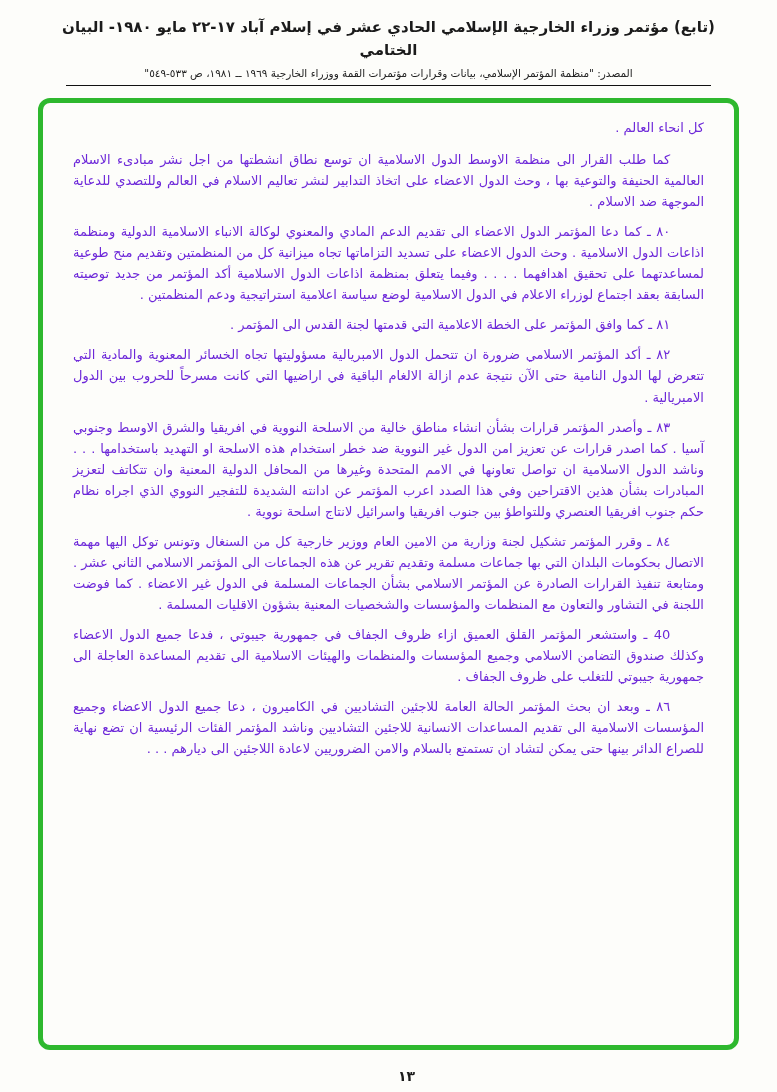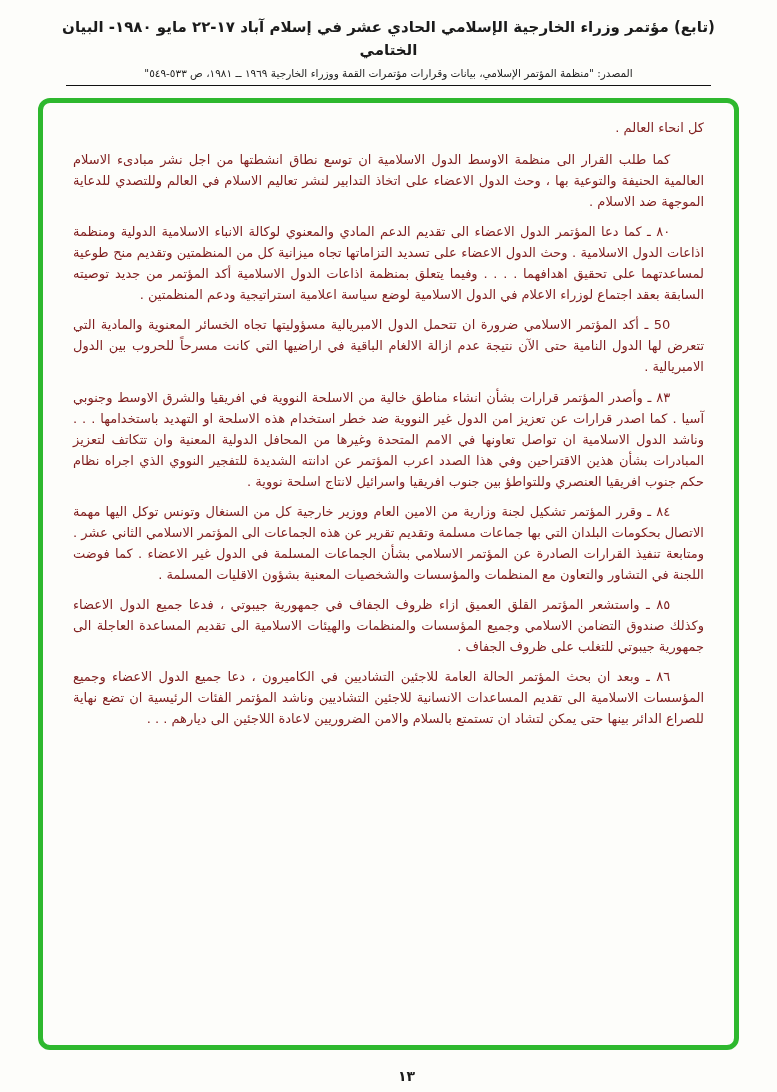--- a/index.html
+++ b/index.html
@@ -44,21 +44,21 @@
     border-radius: 12px;
     padding: 14px 30px 0 30px;
     overflow: hidden;
     background: #fdfdfa;
   }
   .body-text {
     direction: rtl;
     text-align: justify;
     font-size: 13px;
     line-height: 1.62;
-    color: #7f1d1d;
+    color: #6d28d9;
   }
   .body-text p {
     margin-bottom: 9px;
   }
   .body-text p.indent {
     text-indent: 2.6em;
   }
   .body-text p.cont {
     text-indent: 0;
     margin-bottom: 11px;
@@ -86,24 +86,25 @@
     <div class="doc-title">(تابع)  مؤتمر وزراء الخارجية الإسلامي الحادي عشر في إسلام آباد ١٧-٢٢ مايو ١٩٨٠- البيان الختامي</div>
     <div class="doc-source">المصدر: "منظمة المؤتمر الإسلامي، بيانات وقرارات مؤتمرات القمة ووزراء الخارجية ١٩٦٩ ــ ١٩٨١، ص ٥٣٣-٥٤٩"</div>
     <div class="header-rule"></div>
   </div>
 
   <div class="green-box" style="border-color: rgb(46, 184, 46);">
     <div class="body-text">
       <p class="cont">كل انحاء العالم .</p>
       <p class="indent">كما طلب القرار الى منظمة الاوسط الدول الاسلامية ان توسع نطاق انشطتها من اجل نشر مبادىء الاسلام العالمية الحنيفة والتوعية بها ، وحث الدول الاعضاء على اتخاذ التدابير لنشر تعاليم الاسلام في العالم وللتصدي للدعاية الموجهة ضد الاسلام .</p>
       <p class="indent">٨٠ ـ كما دعا المؤتمر الدول الاعضاء الى تقديم الدعم المادي والمعنوي لوكالة الانباء الاسلامية الدولية ومنظمة اذاعات الدول الاسلامية . وحث الدول الاعضاء على تسديد التزاماتها تجاه ميزانية كل من المنظمتين وتقديم منح طوعية لمساعدتهما على تحقيق اهدافهما . . . . وفيما يتعلق بمنظمة اذاعات الدول الاسلامية أكد المؤتمر من جديد توصيته السابقة بعقد اجتماع لوزراء الاعلام في الدول الاسلامية لوضع سياسة اعلامية استراتيجية ودعم المنظمتين .</p>
-      <p class="indent">50 ـ أكد المؤتمر الاسلامي ضرورة ان تتحمل الدول الامبريالية مسؤوليتها تجاه الخسائر المعنوية والمادية التي تتعرض لها الدول النامية حتى الآن نتيجة عدم ازالة الالغام الباقية في اراضيها التي كانت مسرحاً للحروب بين الدول الامبريالية .</p>
+      <p class="indent">٨١ ـ كما وافق المؤتمر على الخطة الاعلامية التي قدمتها لجنة القدس الى المؤتمر .</p>
+      <p class="indent">٨٢ ـ أكد المؤتمر الاسلامي ضرورة ان تتحمل الدول الامبريالية مسؤوليتها تجاه الخسائر المعنوية والمادية التي تتعرض لها الدول النامية حتى الآن نتيجة عدم ازالة الالغام الباقية في اراضيها التي كانت مسرحاً للحروب بين الدول الامبريالية .</p>
       <p class="indent">٨٣ ـ وأصدر المؤتمر قرارات بشأن انشاء مناطق خالية من الاسلحة النووية في افريقيا والشرق الاوسط وجنوبي آسيا . كما اصدر قرارات عن تعزيز امن الدول غير النووية ضد خطر استخدام هذه الاسلحة او التهديد باستخدامها . . . وناشد الدول الاسلامية ان تواصل تعاونها في الامم المتحدة وغيرها من المحافل الدولية المعنية وان تتكاتف لتعزيز المبادرات بشأن هذين الاقتراحين وفي هذا الصدد اعرب المؤتمر عن ادانته الشديدة للتفجير النووي الذي اجراه نظام حكم جنوب افريقيا العنصري وللتواطؤ بين جنوب افريقيا واسرائيل لانتاج اسلحة نووية .</p>
       <p class="indent">٨٤ ـ وقرر المؤتمر تشكيل لجنة وزارية من الامين العام ووزير خارجية كل من السنغال وتونس توكل اليها مهمة الاتصال بحكومات البلدان التي بها جماعات مسلمة  وتقديم تقرير عن هذه الجماعات الى المؤتمر الاسلامي الثاني عشر .  ومتابعة تنفيذ القرارات الصادرة عن المؤتمر الاسلامي بشأن الجماعات المسلمة في الدول غير الاعضاء .  كما فوضت اللجنة في التشاور والتعاون مع المنظمات والمؤسسات والشخصيات المعنية بشؤون الاقليات المسلمة .</p>
-      <p class="indent">٨٥ ـ واستشعر المؤتمر القلق العميق ازاء ظروف الجفاف في جمهورية جيبوتي ، فدعا جميع الدول الاعضاء وكذلك صندوق التضامن الاسلامي وجميع المؤسسات والمنظمات والهيئات الاسلامية الى تقديم المساعدة العاجلة الى جمهورية جيبوتي للتغلب على ظروف الجفاف .</p>
+      <p class="indent">40 ـ واستشعر المؤتمر القلق العميق ازاء ظروف الجفاف في جمهورية جيبوتي ، فدعا جميع الدول الاعضاء وكذلك صندوق التضامن الاسلامي وجميع المؤسسات والمنظمات والهيئات الاسلامية الى تقديم المساعدة العاجلة الى جمهورية جيبوتي للتغلب على ظروف الجفاف .</p>
       <p class="indent">٨٦ ـ وبعد ان بحث المؤتمر الحالة العامة للاجئين التشاديين في الكاميرون ، دعا جميع الدول الاعضاء وجميع المؤسسات الاسلامية الى تقديم المساعدات الانسانية للاجئين التشاديين وناشد المؤتمر الفئات الرئيسية ان تضع نهاية للصراع الدائر بينها حتى يمكن لتشاد ان تستمتع بالسلام والامن الضروريين لاعادة اللاجئين الى ديارهم . . .</p>
     </div>
   </div>
 
   <div class="footer">
     <div class="page-number">١٣</div>
   </div>
 
 </div>
 

